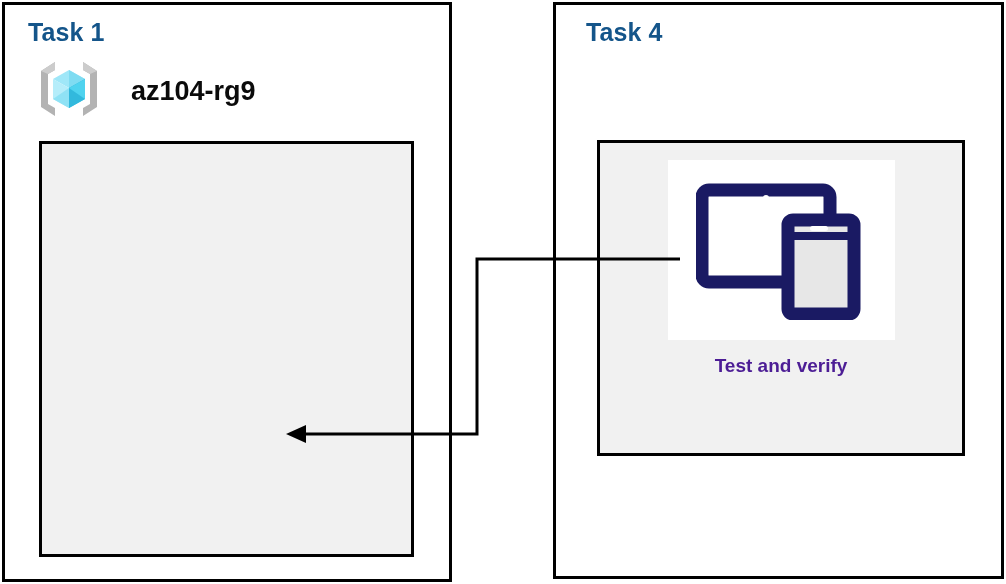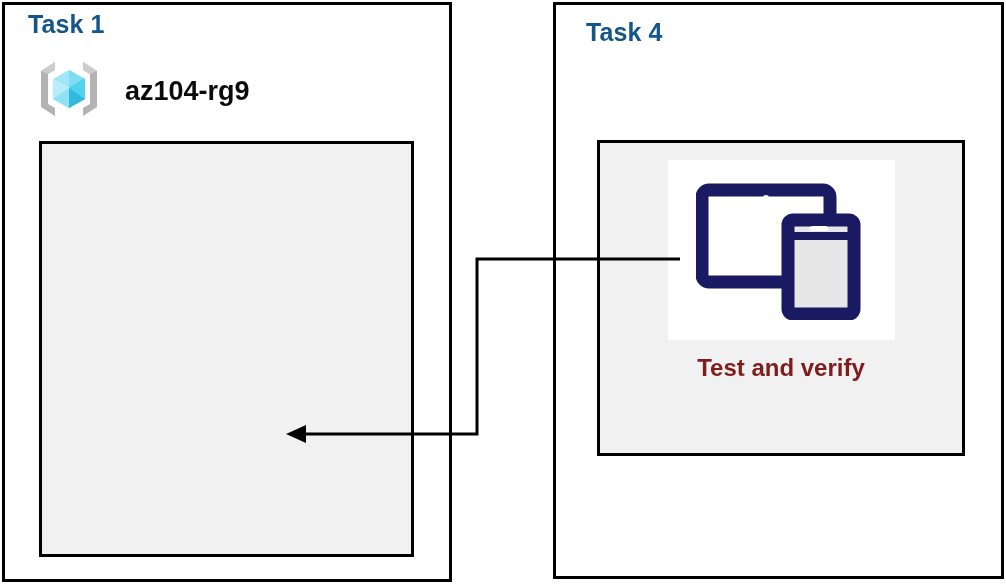--- a/index.html
+++ b/index.html
@@ -29,60 +29,60 @@
   #task2-panel { left: 553px; top: 2px;  width: 451px; height: 577px; }
 
   .task-title {
     position: absolute;
     font-size: 25px;
     font-weight: bold;
     color: #14558a;
     letter-spacing: 0.1px;
     white-space: nowrap;
   }
-  #task1-title { left: 28px;  top: 10px; text-align: center; }
+  #task1-title { left: 28px;  top: 18px; text-align: center; }
   #task2-title { left: 33px;  top: 18px; }
 
   
   .inner-box {
     position: absolute;
     box-sizing: border-box;
     border: 3px solid #000000;
     background: #f1f1f1;
   }
   #rg-box  { left: 39px;  top: 141px; width: 375px; height: 416px; }
   #tv-box  { left: 597px; top: 140px; width: 368px; height: 316px; }
 
   
   #rg-header {
     position: absolute;
     left: 33px;
     top: 58px;
     display: flex;
     align-items: center;
-    gap: 20px;
+    gap: 26px;
   }
   #rg-label {
     font-size: 27px;
     font-weight: bold;
     color: #0b0b0b;
     white-space: nowrap;
   }
 
   
   .icon-group {
     position: absolute;
     display: flex;
     flex-direction: column;
     align-items: center;
   }
   .caption {
-    font-size: 24px;
+    font-size: 19px;
     font-weight: bold;
-    color: #7f1d1d;
+    color: #4c1d95;
     text-align: center;
     line-height: 1.12;
     white-space: pre-line;
   }
   #cae-group { left: 39px;  top: 152px; width: 375px; }
   #cae-group .caption { margin-top: 4px; }
   #ca-group  { left: 39px;  top: 368px; width: 375px; }
   #ca-group .caption { margin-top: 2px; }
 
   #tv-group  { left: 597px; top: 160px; width: 368px; }

